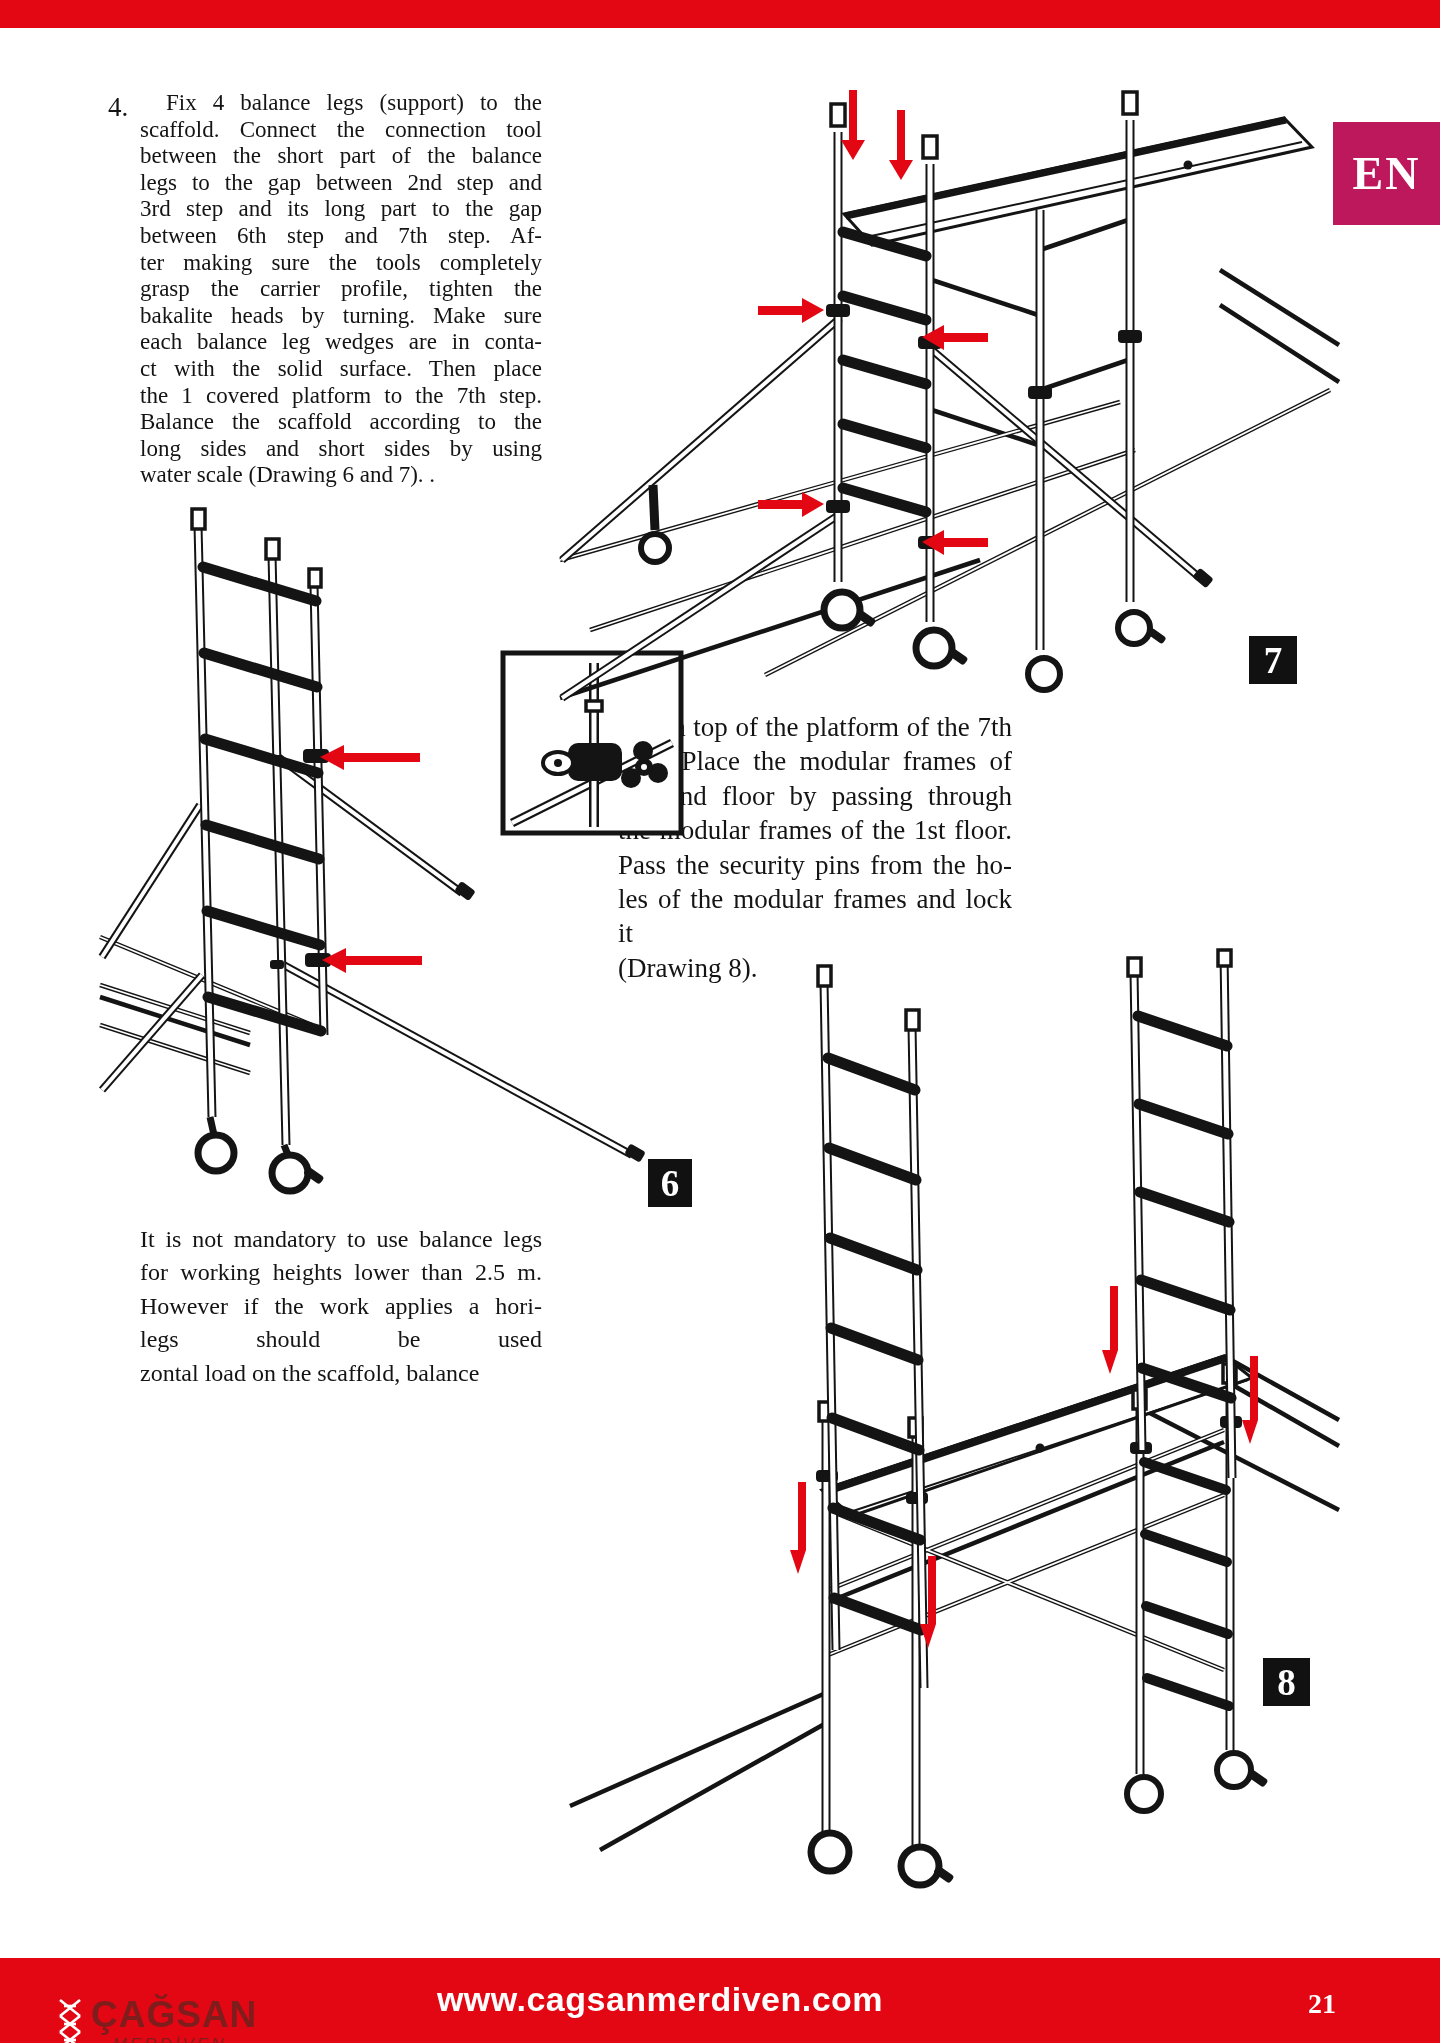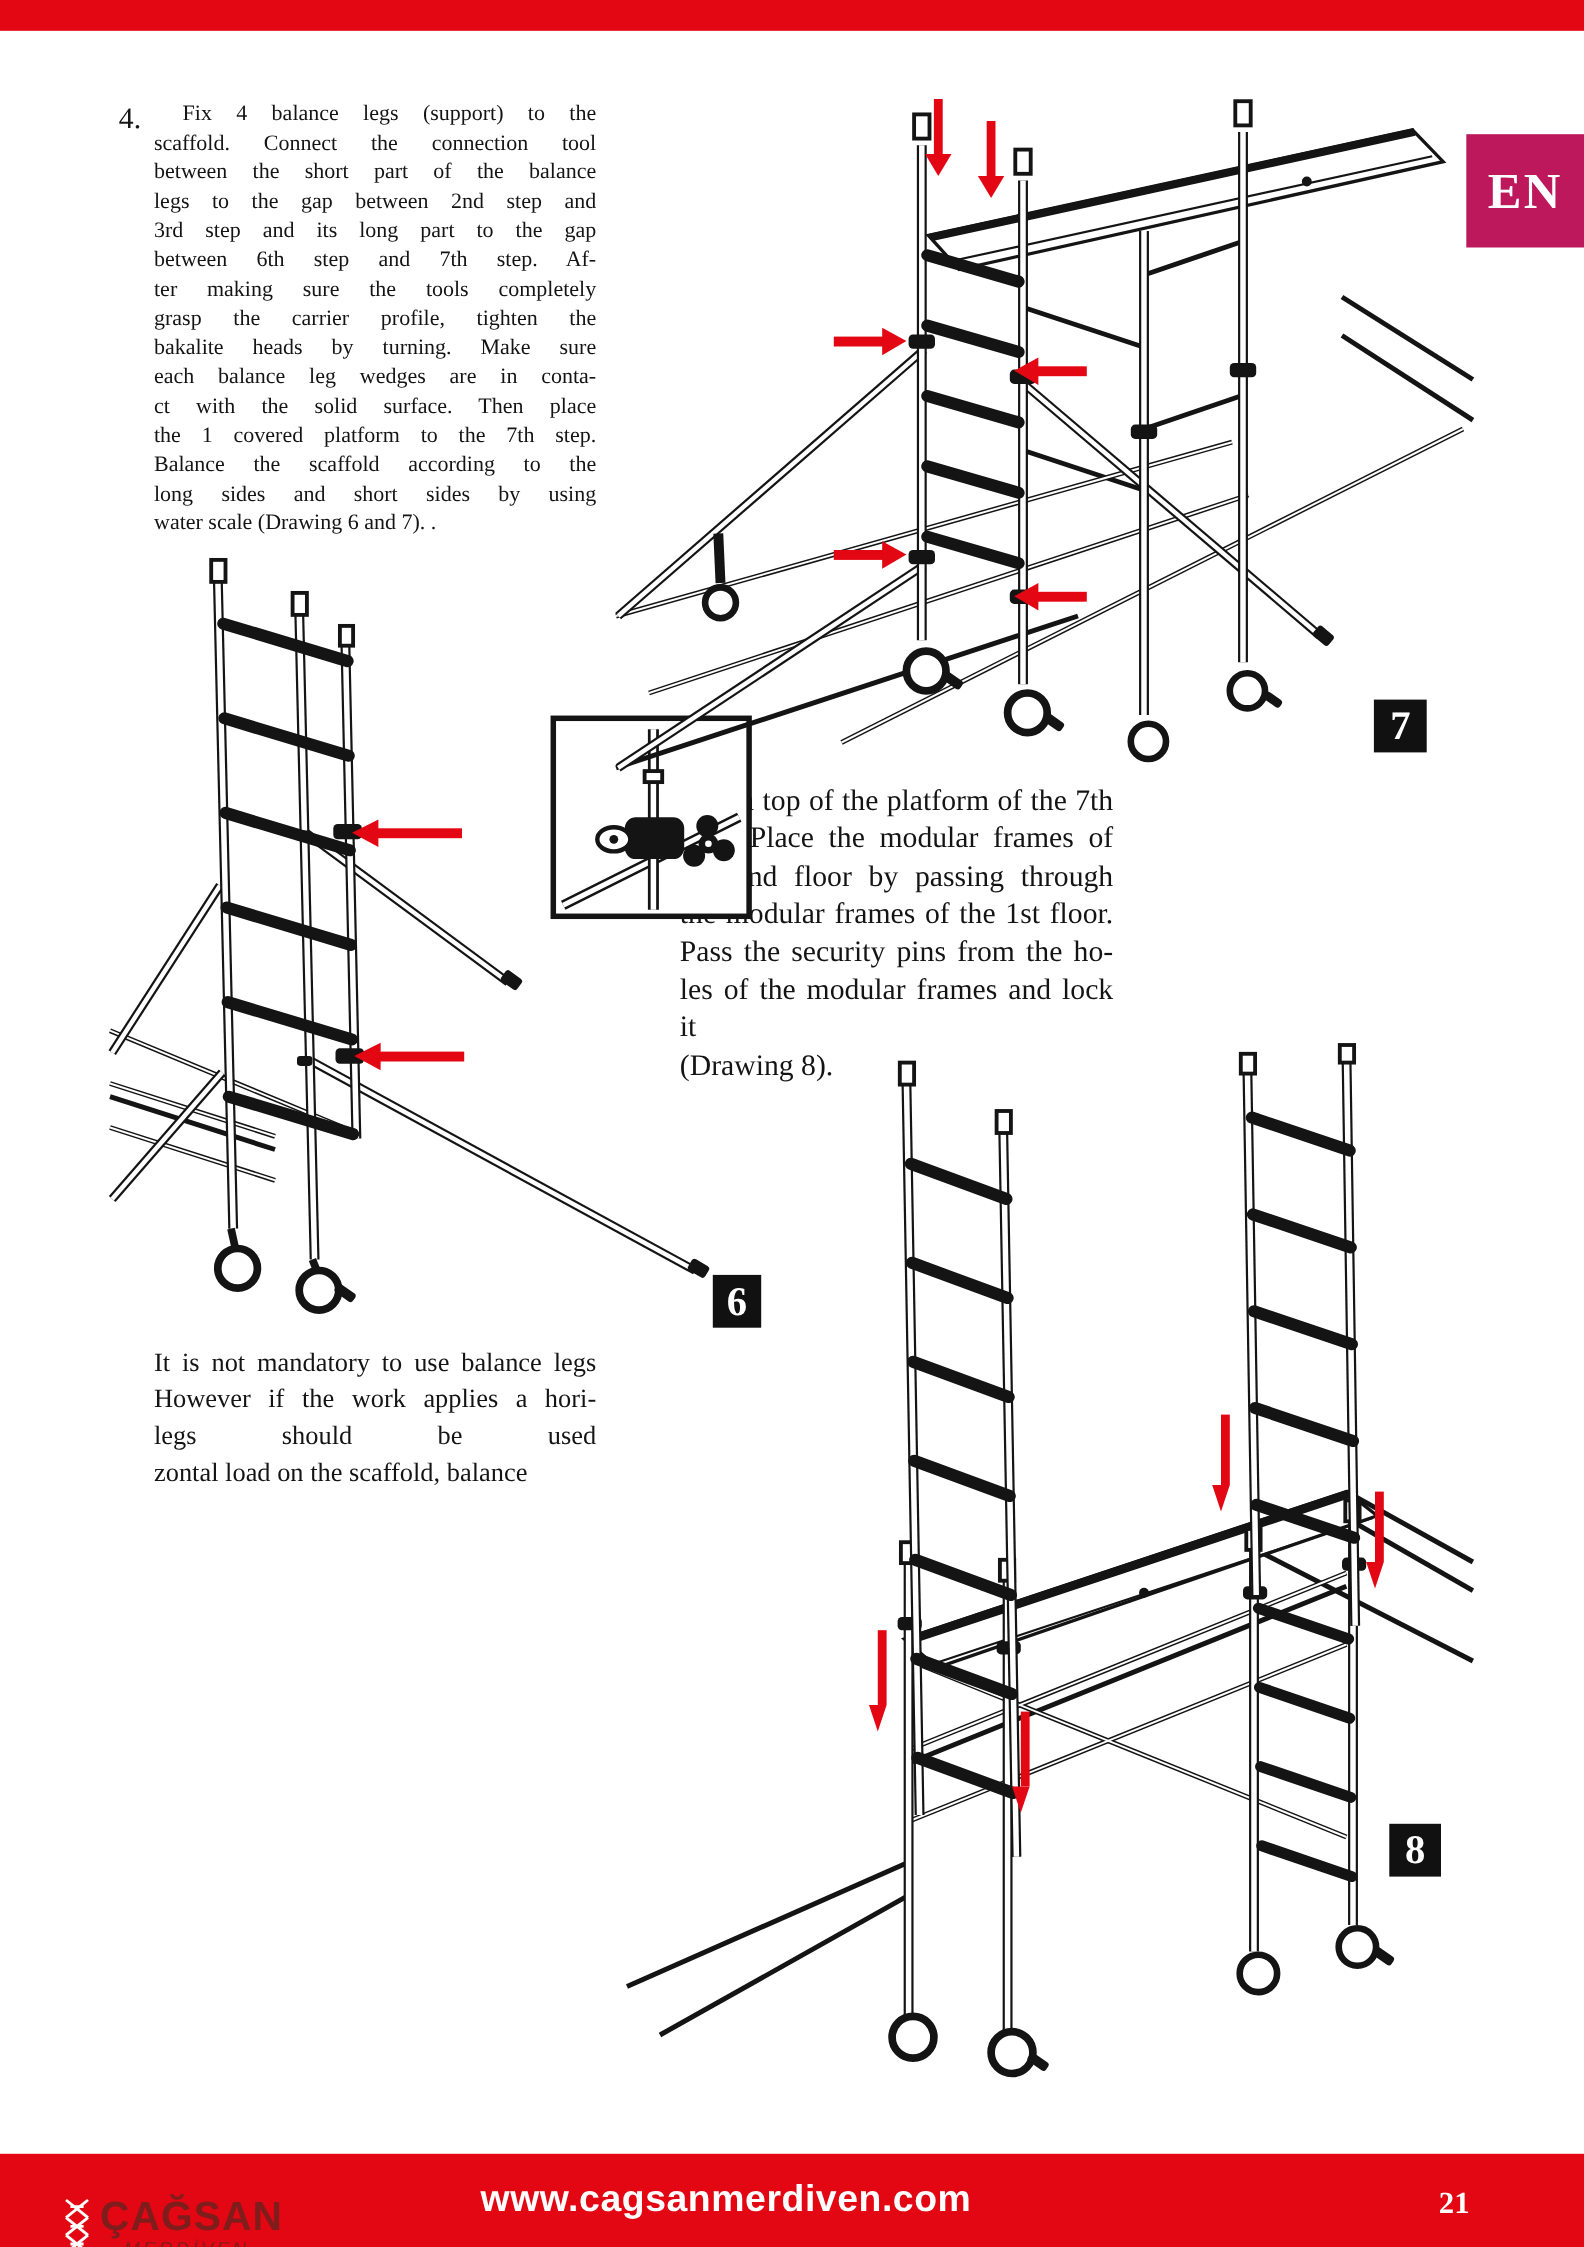--- a/index.html
+++ b/index.html
@@ -7,21 +7,21 @@
         font-family:"Liberation Serif", serif;color:#141414;}
   .abs{position:absolute;}
   
   #topbar{left:0;top:0;width:1440px;height:28px;background:#e30613;}
   #langbadge{left:1333px;top:122px;width:107px;height:103px;background:#be185d;color:#fff;
              display:flex;align-items:center;justify-content:center;
              font-weight:bold;font-size:46px;letter-spacing:2px;}
   #footer{left:0;top:1958px;width:1440px;height:85px;background:#e30613;color:#fff;}
   
   .listnum{font-size:27px;font-weight:normal;}
-  .para{line-height:26.6px;font-size:20px;}
+  .para{line-height:26.6px;font-size:23px;}
   .para .jline{text-align:justify;text-align-last:justify;white-space:normal;}
   .para .jline:last-child{text-align-last:left;}
   #step4-lines{left:140px;top:90px;width:402px;}
   #step4-lines .jline:first-child{text-indent:26px;}
   #step5-lines{left:618px;top:710px;width:394px;line-height:34.4px;font-size:27px;}
   #note-lines{left:140px;top:1223px;width:402px;line-height:33.4px;font-size:24px;}
   
   .figplate{background:#111;color:#fff;display:flex;align-items:center;justify-content:center;
             font-family:"Liberation Serif", serif;font-weight:bold;font-size:37px;}
   #fig6{left:648px;top:1159px;width:44px;height:48px;}
@@ -76,20 +76,21 @@
       <div class="jline">the 2nd floor by passing through</div>
       <div class="jline">the modular frames of the 1st floor.</div>
       <div class="jline">Pass the security pins from the ho-</div>
       <div class="jline">les of the modular frames and lock it</div>
       <div class="jline">(Drawing 8).</div>
     </div>
 
   <div id="note-lines" class="abs para">
 
   <div class="jline">It is not mandatory to use balance legs</div>
+      <div class="jline">for working heights lower than 2.5 m.</div>
       <div class="jline">However if the work applies a hori-</div>
       <div class="jline">legs should be used</div>
       <div class="jline">zontal load on the scaffold, balance</div>
     </div>
 
   <svg class="abs" style="left:100px;top:505px;" width="600" height="710" viewBox="0 0 600 710">
     <g stroke="#141414" fill="none">
 
       <g stroke-width="4.5">
         <line x1="0" y1="432" x2="212" y2="520"></line>

